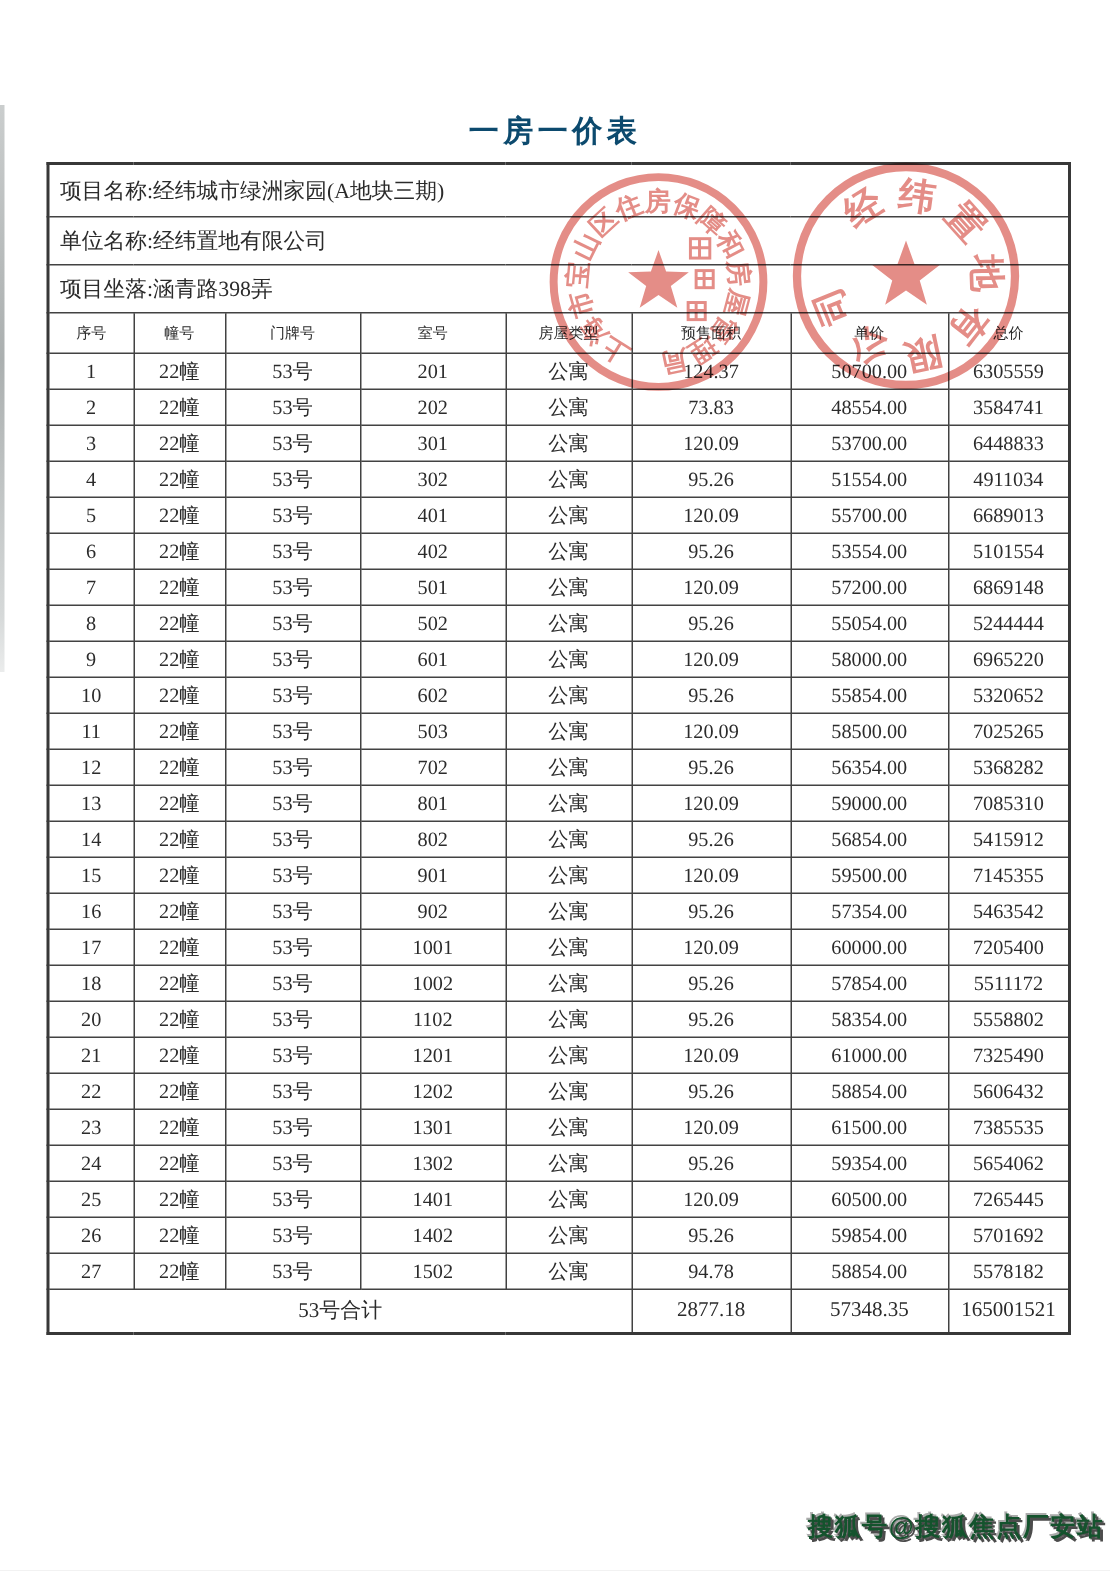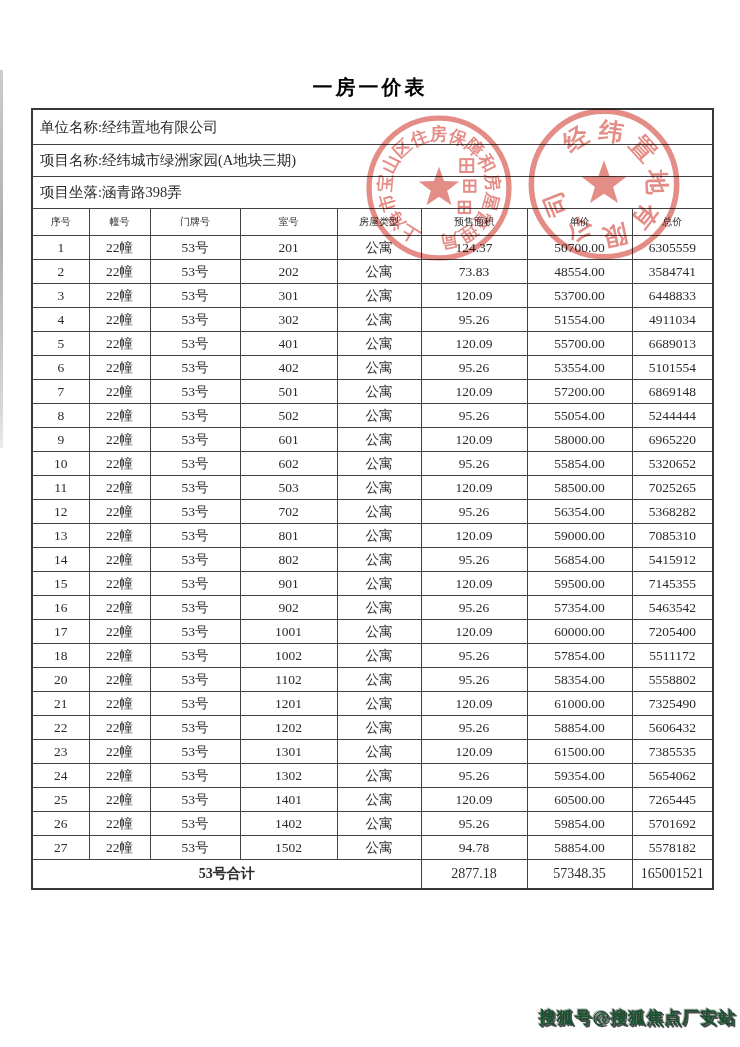--- a/index.html
+++ b/index.html
@@ -8,38 +8,38 @@
     font-family:"Liberation Serif","DejaVu Serif",serif;color:#2b2b2b;
     overflow:hidden;margin:0 auto;
   }
   .scan-edge{
     position:absolute;left:0;top:70px;width:3px;height:378px;
     background:linear-gradient(to bottom,#b9bdbd,#8f9595 45%,#c8cccc 90%,#e4e6e6);
     opacity:.75;
   }
   .title{
     position:absolute;left:0;top:74px;width:100%;
-    text-align:center;font-size:20px;font-weight:bold;letter-spacing:3px;color:#000000;
+    text-align:center;font-size:20px;font-weight:bold;letter-spacing:3px;color:#0c4a6e;
   }
   table.price-table{
     position:absolute;left:31px;top:108px;width:681px;
     border-collapse:collapse;table-layout:fixed;border:2px solid #383838;
   }
   .price-table td,.price-table th{
     border:1.4px solid #424242;text-align:center;vertical-align:middle;
     padding:0;font-weight:normal;font-size:13.5px;color:#2b2b2b;
     overflow:hidden;white-space:nowrap;
   }
   .price-table .info-cell{
     text-align:left;padding-left:7px;font-size:14.5px;height:31px;
   }
   .price-table tr.info-row:first-child .info-cell{height:34px;}
   .price-table th{height:26px;font-size:10px;}
   .price-table td.data-cell{height:23px;}
-  .price-table td.total-label{height:28px;font-size:14px;font-weight:bold;}
+  .price-table td.total-label{height:28px;font-size:14px;}
   .price-table td.total-val{font-size:14px;}
   .seal{position:absolute;mix-blend-mode:multiply;opacity:.62;pointer-events:none;}
   .seal-left{left:363px;top:112px;width:152px;height:152px;}
   .seal-right{left:525px;top:105px;width:158px;height:158px;}
   .seal text{
     font-family:"Liberation Serif","DejaVu Serif",serif;font-weight:bold;
     text-anchor:middle;dominant-baseline:central;
   }
   .watermark{
     position:absolute;top:1006px;right:4px;
@@ -64,24 +64,24 @@
         <col style="width:61px">
         <col style="width:90px">
         <col style="width:97px">
       <col style="width:84px">
         <col style="width:106px">
         <col style="width:105px">
         <col style="width:81px">
     </colgroup>
     <tbody id="tbody">
         <tr class="info-row">
+          <td class="info-cell" colspan="8">项目名称:经纬城市绿洲家园(A地块三期)</td>
+        </tr>
+        <tr class="info-row">
           <td class="info-cell" colspan="8">单位名称:经纬置地有限公司</td>
-        </tr>
-        <tr class="info-row">
-          <td class="info-cell" colspan="8">项目名称:经纬城市绿洲家园(A地块三期)</td>
         </tr>
         <tr class="info-row">
           <td class="info-cell" colspan="8">项目坐落:涵青路398弄</td>
         </tr>
         <tr class="header-row">
           <th>序号</th>
           <th>幢号</th>
           <th>门牌号</th>
           <th>室号</th>
           <th>房屋类型</th>

